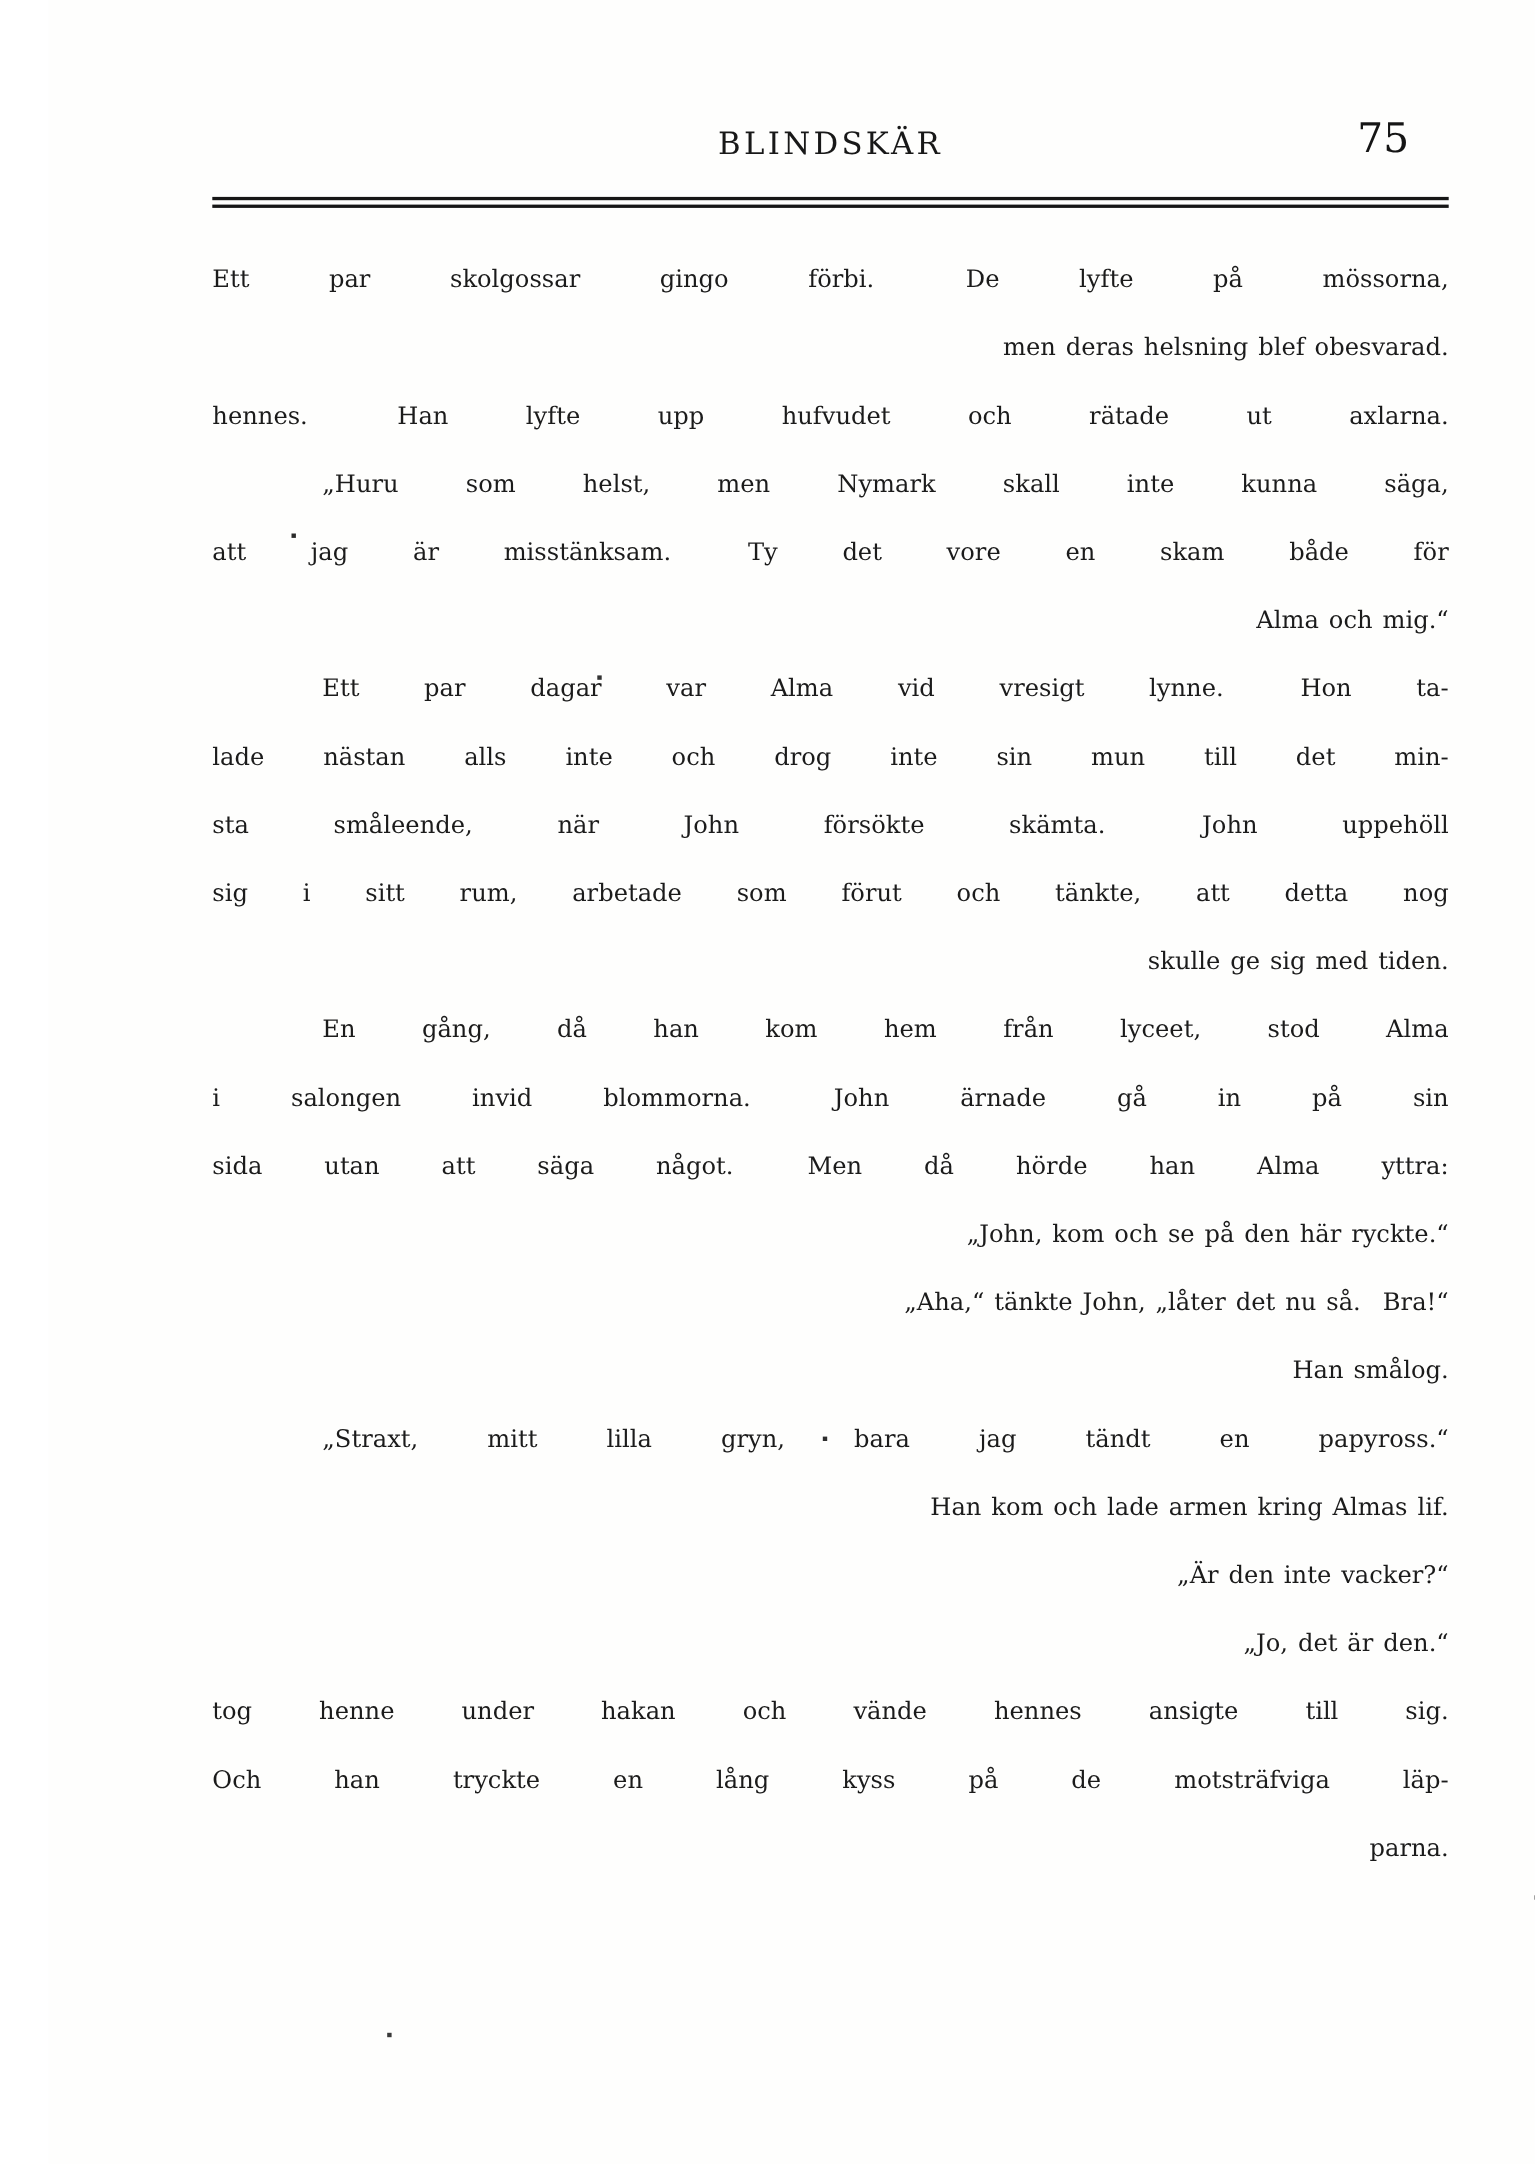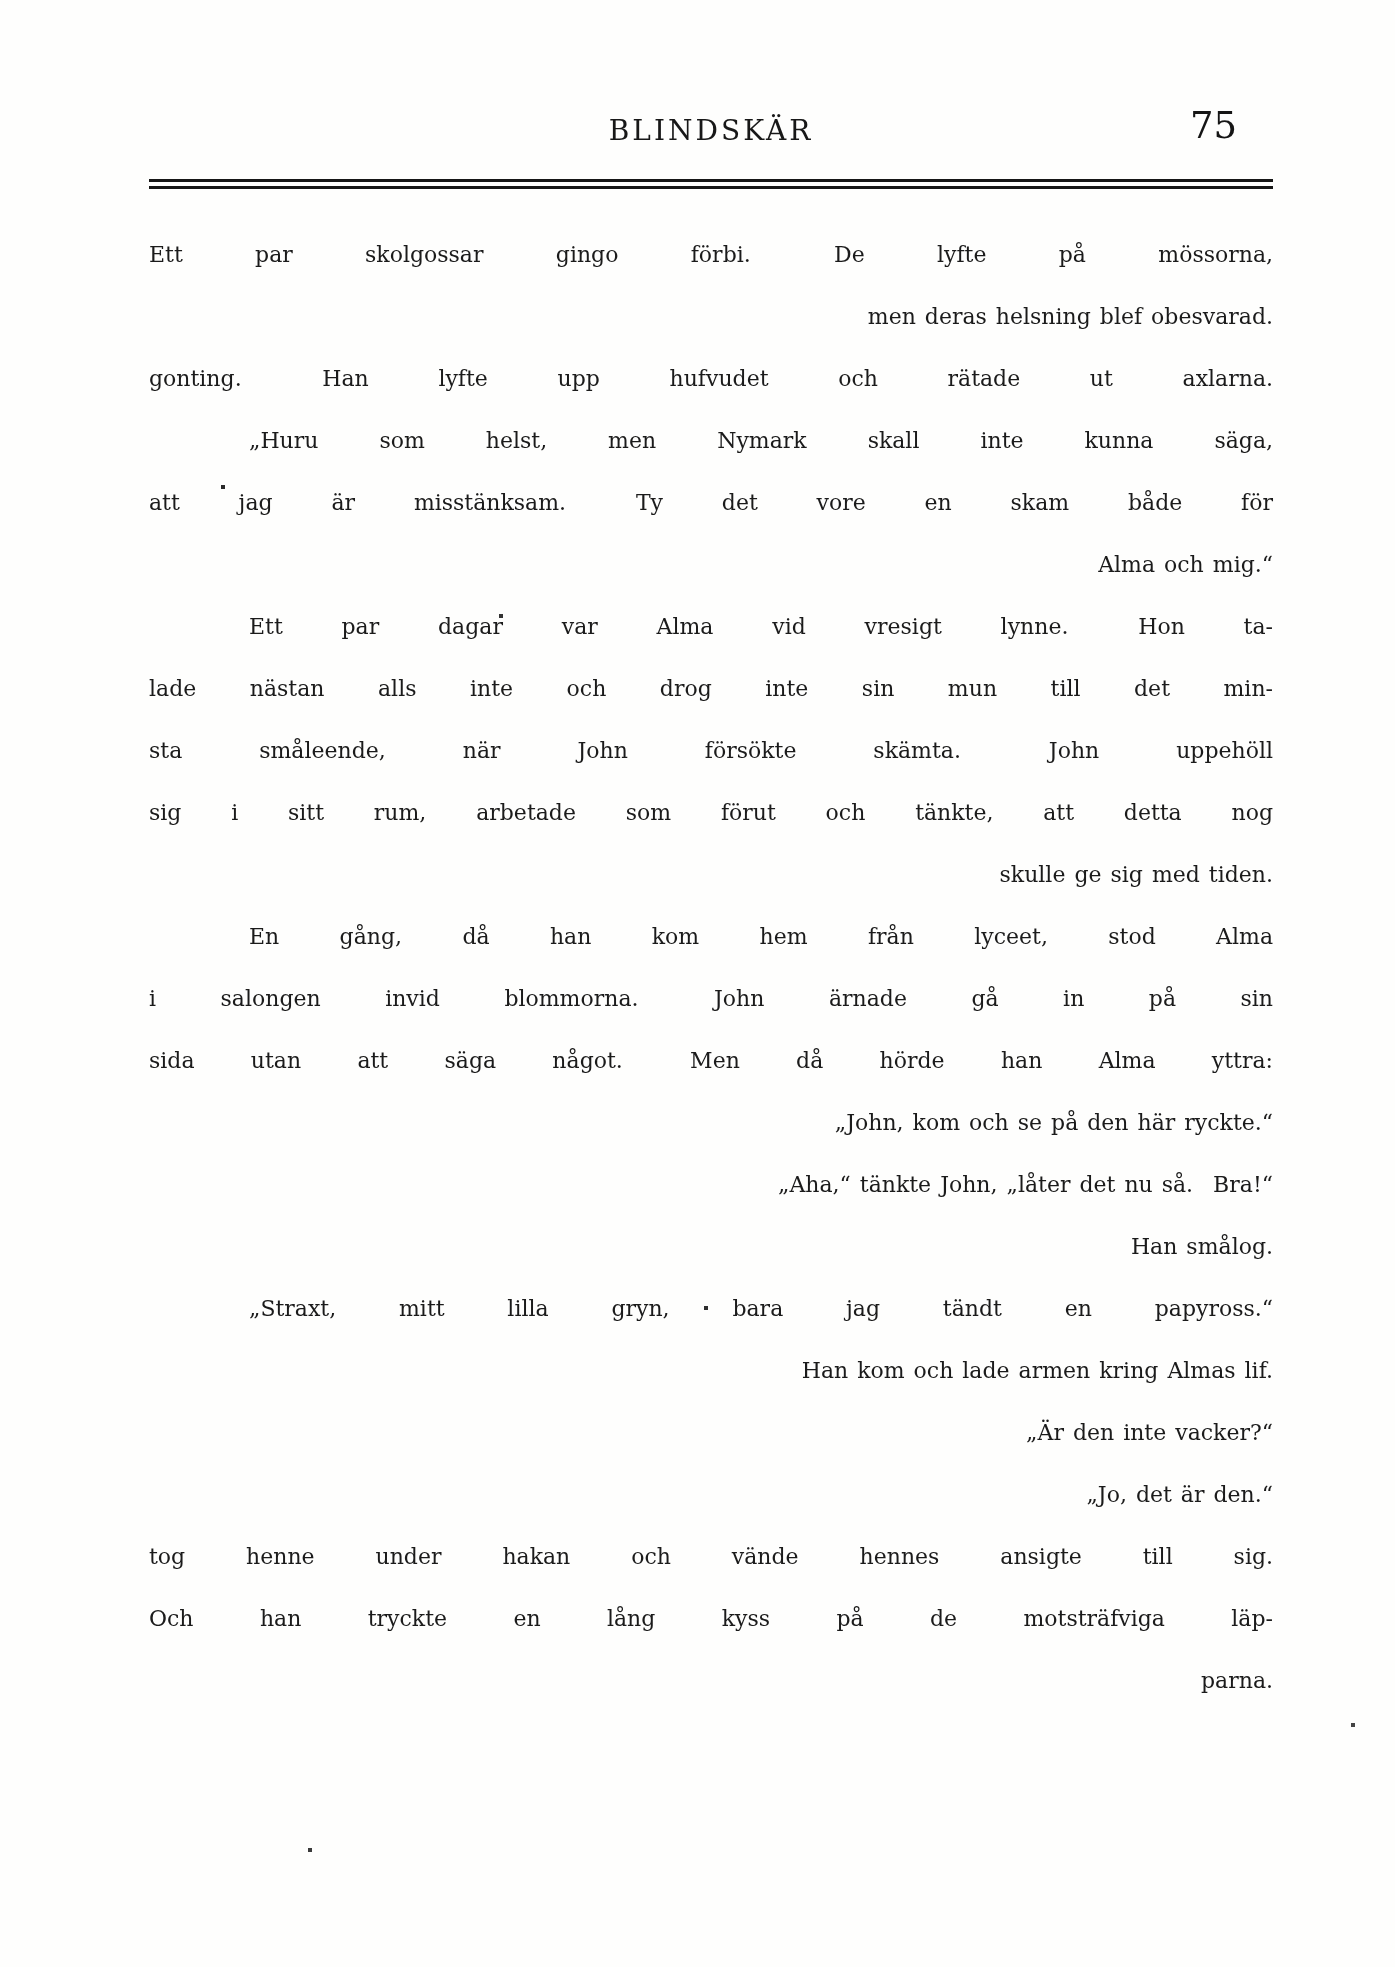--- a/index.html
+++ b/index.html
@@ -12,20 +12,21 @@
     background: #ffffff;
     font-family: "DejaVu Serif", serif;
     color: #1b1b1b;
     position: relative;
     overflow: hidden;
   }
   .page {
     position: absolute;
     inset: 0;
     background: #fefefd;
+    margin-left: 44px;
   }
   .header {
     position: absolute;
     top: 102px;
     left: 149px;
     width: 1124px;
     height: 50px;
   }
   .running-title {
     position: absolute;
@@ -95,21 +96,21 @@
     <div class="running-title">BLINDSKÄR</div>
     <div class="page-number">75</div>
   </div>
 
   <div class="double-rule"></div>
 
   <div class="text-block">
 
   <div class="line just">Ett par skolgossar gingo förbi.  De lyfte på mössorna,</div>
       <div class="line">men deras helsning blef obesvarad.</div>
-      <div class="line just">gonting.  Han lyfte upp hufvudet och rätade ut axlarna.</div>
+      <div class="line just">hennes.  Han lyfte upp hufvudet och rätade ut axlarna.</div>
       <div class="line indent just">„Huru som helst, men Nymark skall inte kunna säga,</div>
       <div class="line just">att jag är misstänksam.  Ty det vore en skam både för</div>
       <div class="line">Alma och mig.“</div>
       <div class="line indent just">Ett par dagar var Alma vid vresigt lynne.  Hon ta-</div>
       <div class="line just">lade nästan alls inte och drog inte sin mun till det min-</div>
       <div class="line just">sta småleende, när John försökte skämta.  John uppehöll</div>
       <div class="line just">sig i sitt rum, arbetade som förut och tänkte, att detta nog</div>
       <div class="line">skulle ge sig med tiden.</div>
       <div class="line indent just">En gång, då han kom hem från lyceet, stod Alma</div>
       <div class="line just">i salongen invid blommorna.  John ärnade gå in på sin</div>

